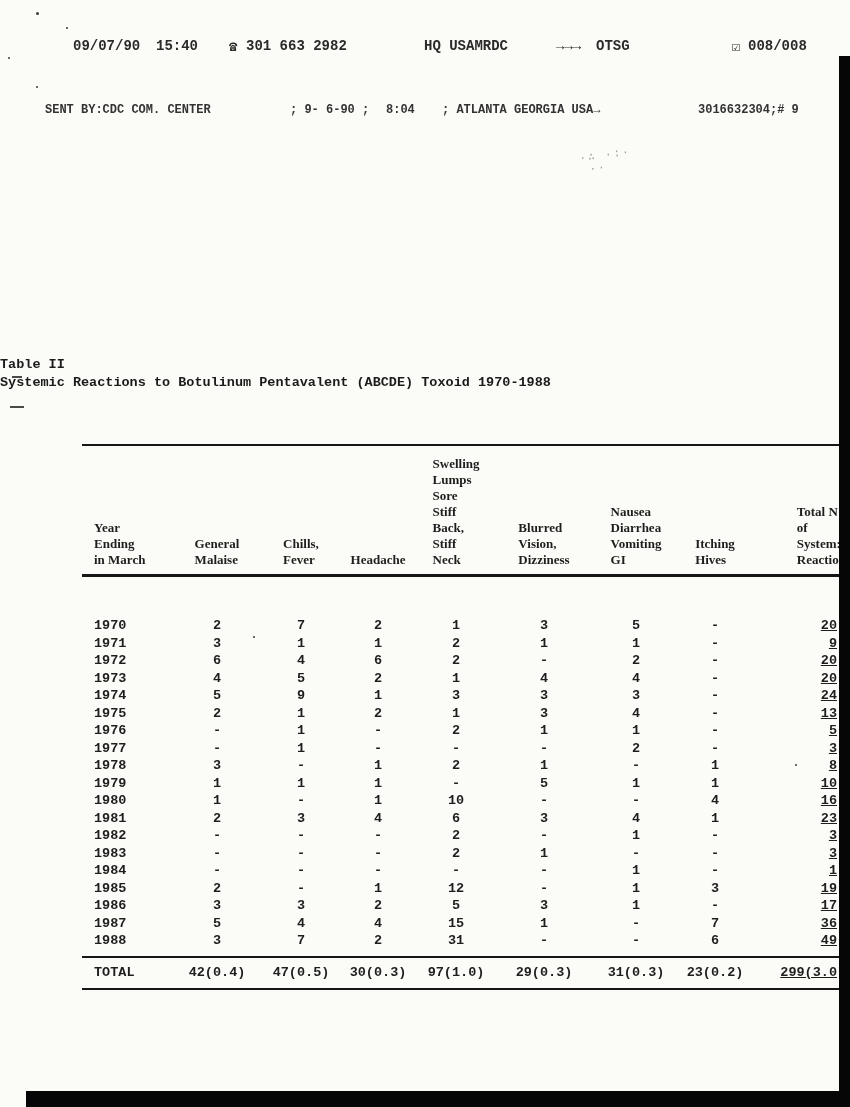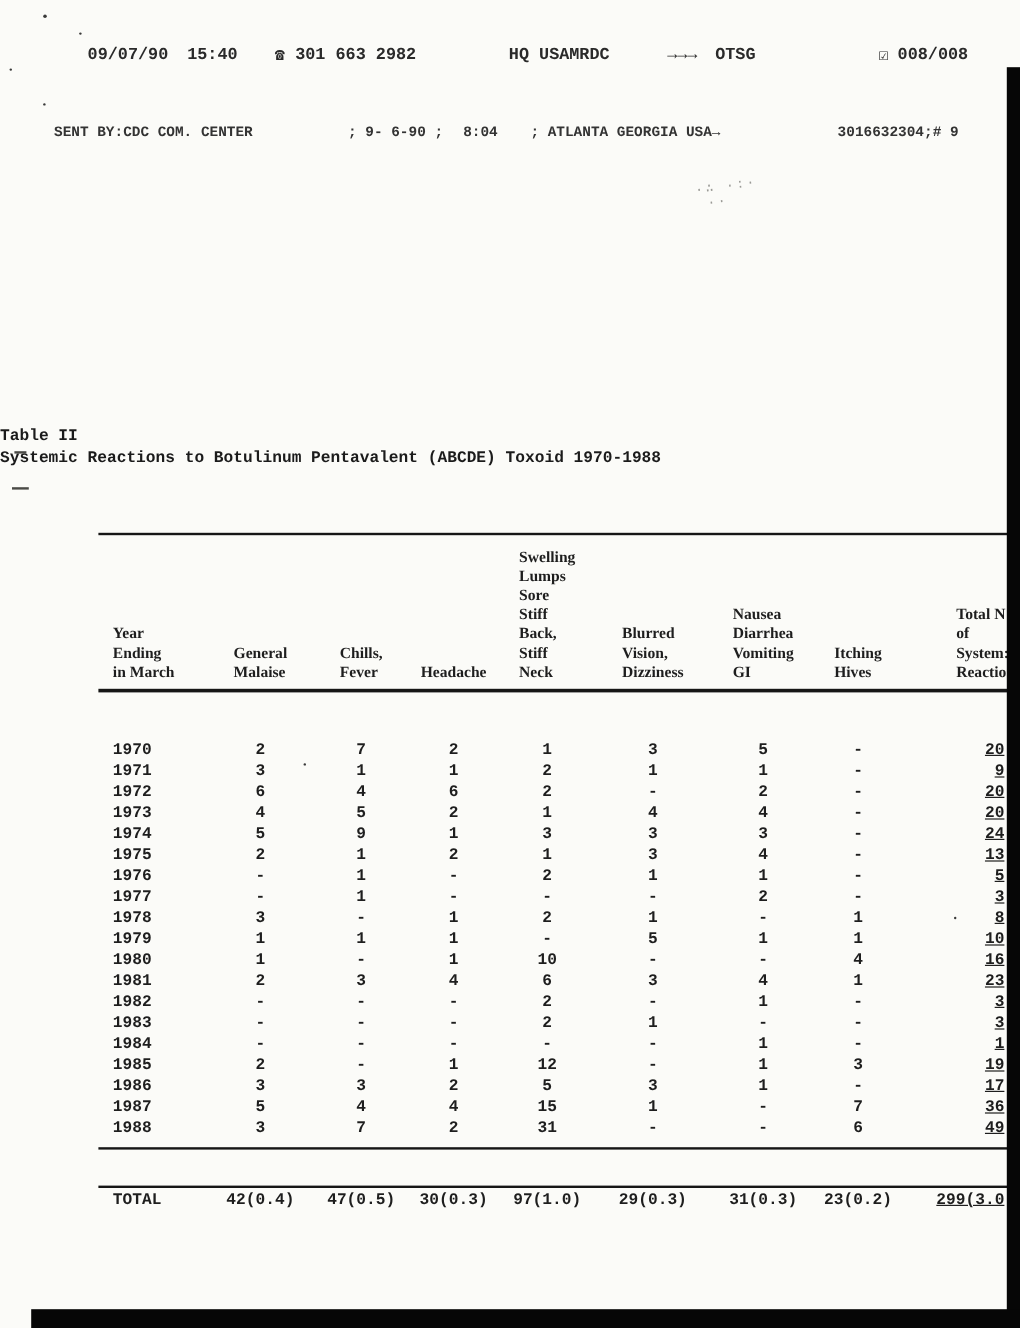--- a/index.html
+++ b/index.html
@@ -29,21 +29,21 @@
   .th-inner { display:inline-block; text-align:left; }
   .th.col-0 { text-align:left; padding-left:12px; }
   .th.col-8 { text-align:right; padding-right:2px; }
   .tbody { padding-top:5px;margin-top:35px; }
   .tr { display:grid; grid-template-columns:var(--cols); height:17.5px; }
   .td { font-size:13.5px; line-height:17.5px; font-weight:700; text-align:center; white-space:pre; }
   .td.col-0 { text-align:left; padding-left:12px; }
   .td.col-8 { text-align:right; padding-right:8px;text-decoration:underline; }
   .rule.mid { margin-top:6px; }
   .tr.total { height:30px; align-items:start; padding-top:7px; }
-  .tr.total .td { line-height:16px;margin-top:28px; }
+  .tr.total .td { line-height:16px; }
   .rule.bot { margin-top:0px; }
 
   
   .edge-right { position:absolute; top:56px; right:0; width:11px; height:1051px; background:#060606; }
   .edge-bottom { position:absolute; left:26px; right:0; bottom:0; height:16px; background:#060606; }
   .noise { position:absolute; background:#3a3a3a; border-radius:50%; }
   .smudge { position:absolute; color:#9a9a96; font-size:11px; letter-spacing:2px; transform:rotate(-8deg); }
   .dashmark { position:absolute; background:#4a4a46; height:2px; }
 </style>
 </head>

